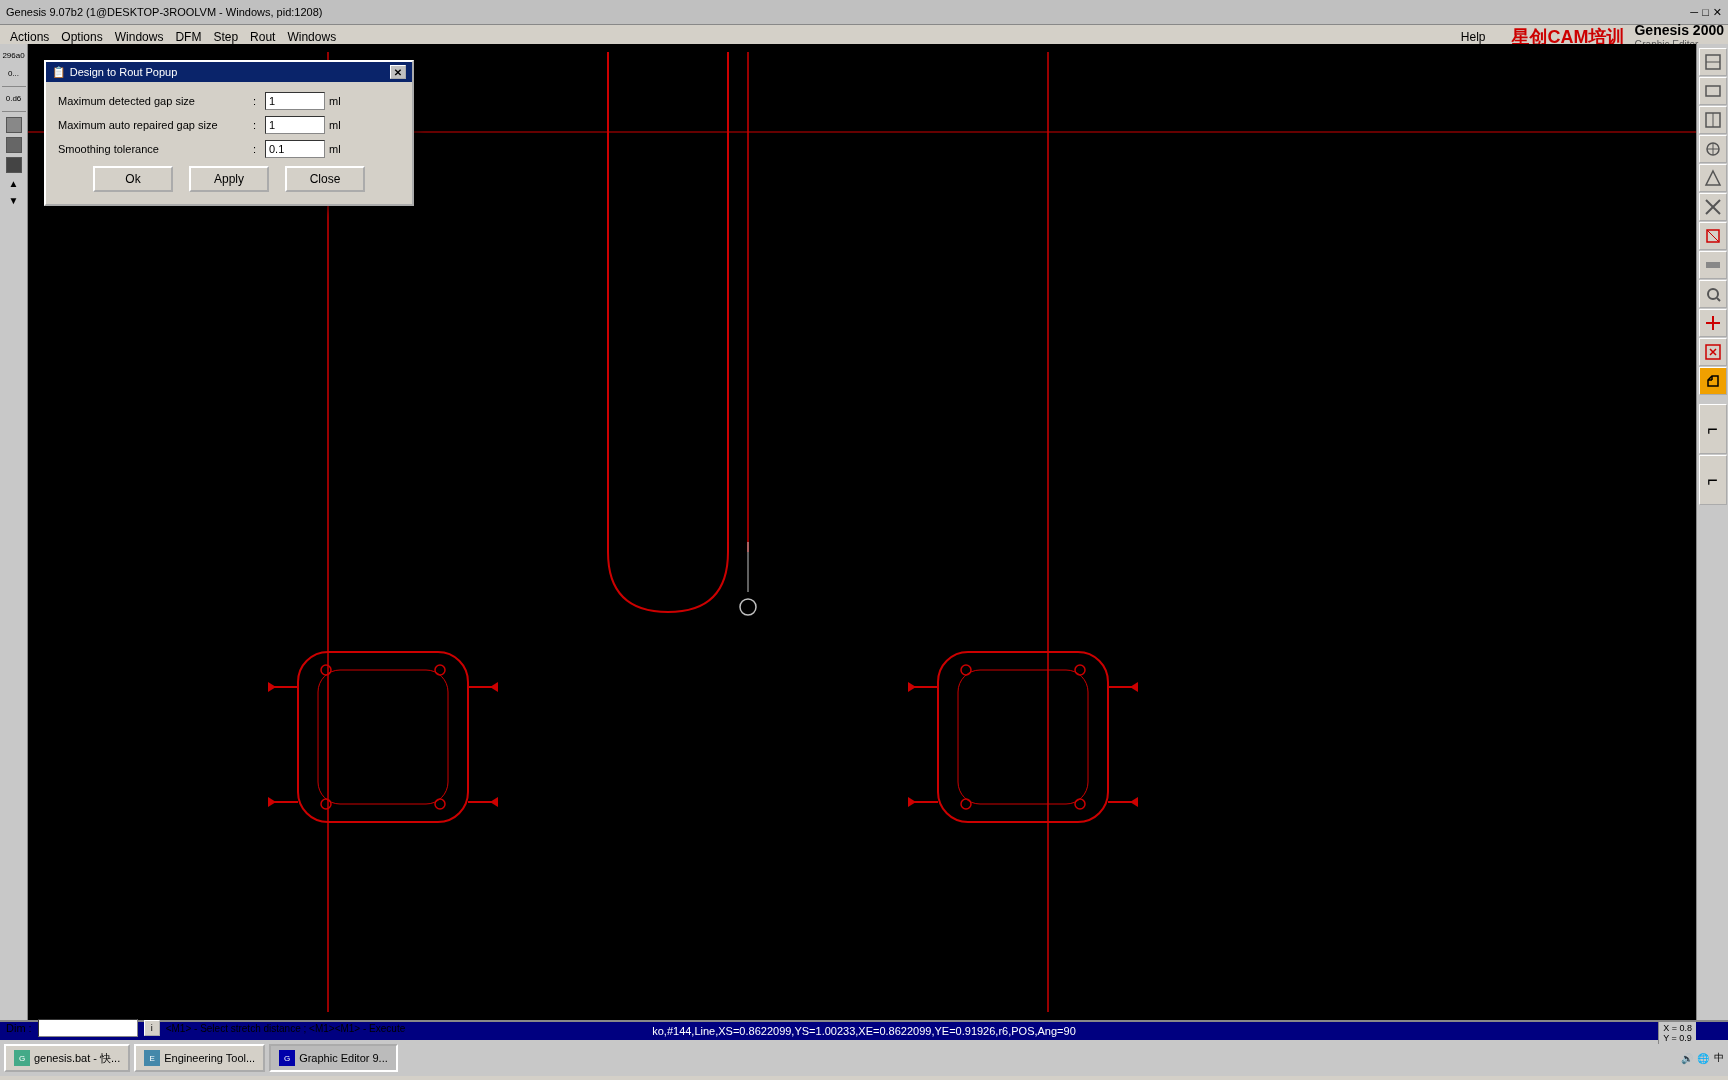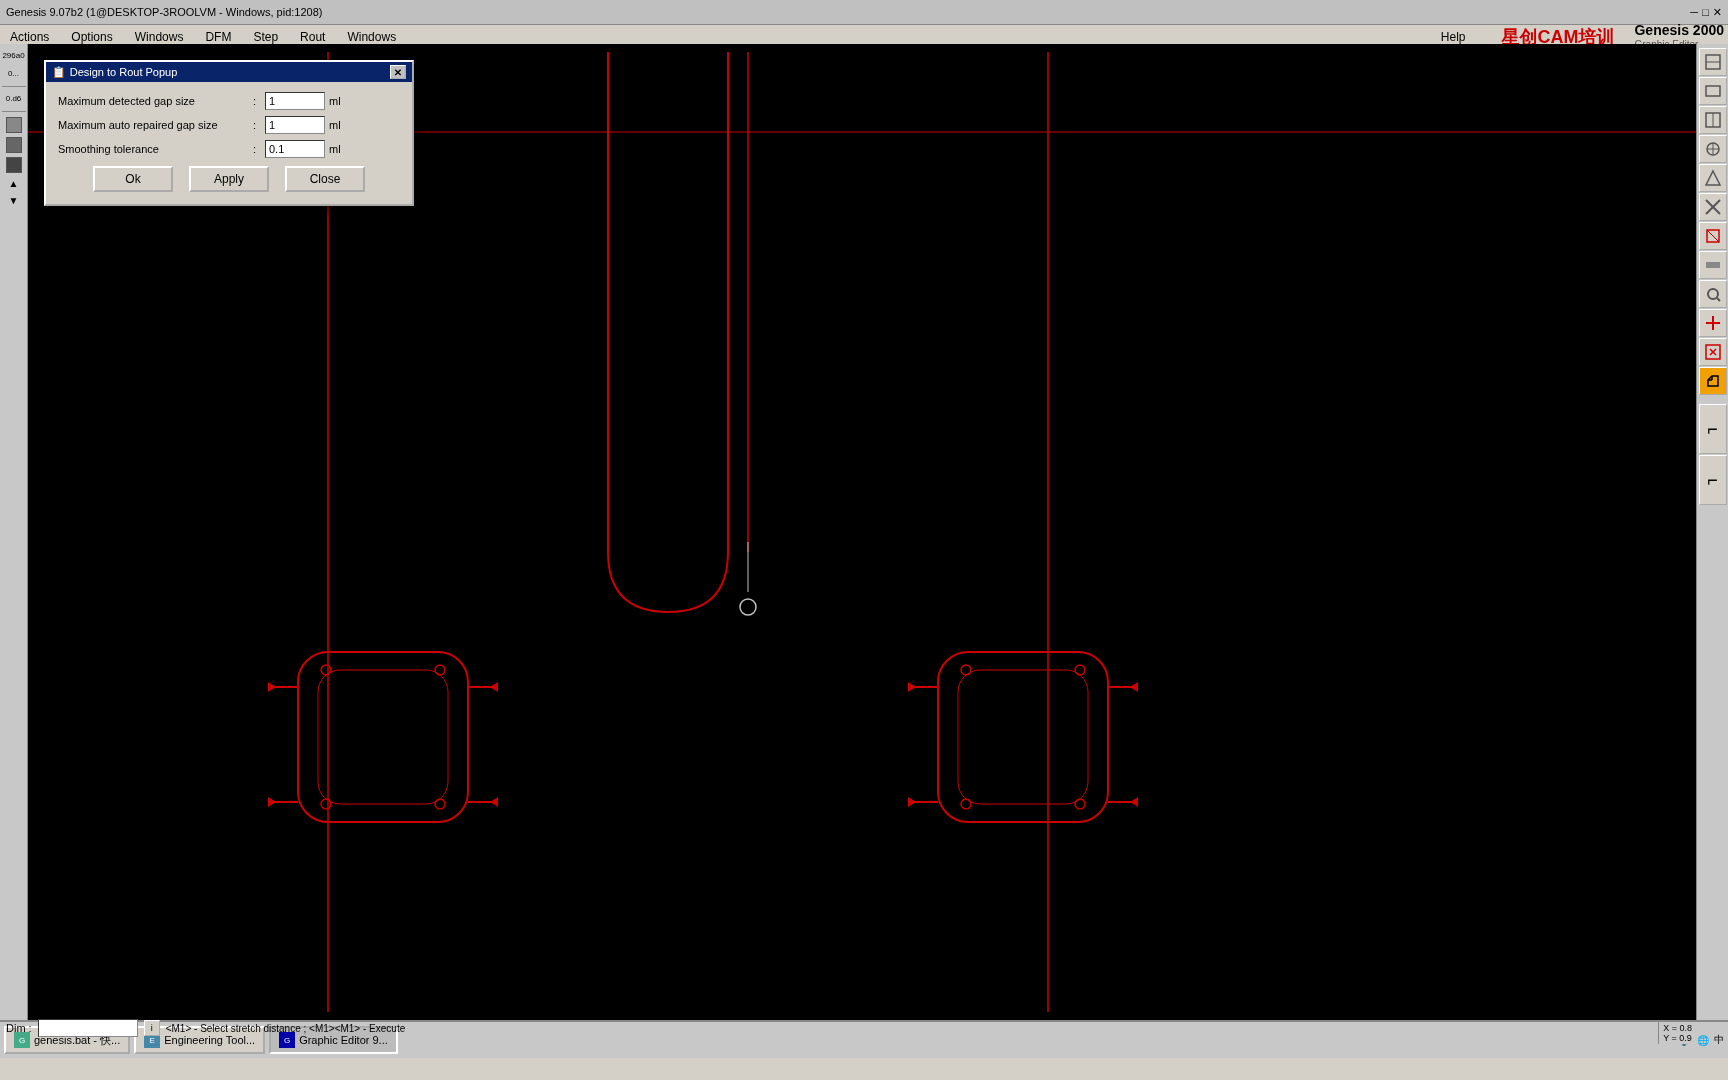--- a/index.html
+++ b/index.html
@@ -27,21 +27,20 @@
     }
 
     
     #menu-bar {
       background: #d4d0c8;
       height: 24px;
       display: flex;
       align-items: center;
       padding: 0 4px;
       border-bottom: 1px solid #888;
-      gap: 10px;
     }
     .menu-item {
       font-size: 12px;
       color: #000;
       padding: 2px 6px;
       cursor: pointer;
       white-space: nowrap;
     }
 
     
@@ -540,20 +539,23 @@
           <button class="dlg-btn">Apply</button>
           <button class="dlg-btn">Close</button>
         </div>
       </div>
     </div>
 
   </div>
 </div>
 
 <div id="bottom-bar">
+  <div id="status-line">
+    <span>ko,#144,Line,XS=0.8622099,YS=1.00233,XE=0.8622099,YE=0.91926,r6,POS,Ang=90</span>
+  </div>
   <div id="dim-area">
     <span style="color:#000;font-size:11px;">Dim :</span>
     <input id="dim-input" type="text" style="width: 100px; height: 18px; background: rgb(255, 255, 255); border: 1px inset rgb(136, 136, 136); font-size: 11px;">
     <span style="width:16px;height:16px;background:#d4d0c8;border:1px outset #fff;display:inline-flex;align-items:center;justify-content:center;font-size:9px;cursor:pointer;">i</span>
     <span style="font-size:10px;color:#000;">&lt;M1&gt; - Select stretch distance ; &lt;M1&gt;&lt;M1&gt; - Execute</span>
   </div>
   <div id="taskbar">
     <div class="task-btn">
       <span class="task-icon" style="background:#4a8;color:#fff;">G</span>
       <span>genesis.bat - 快...</span>

